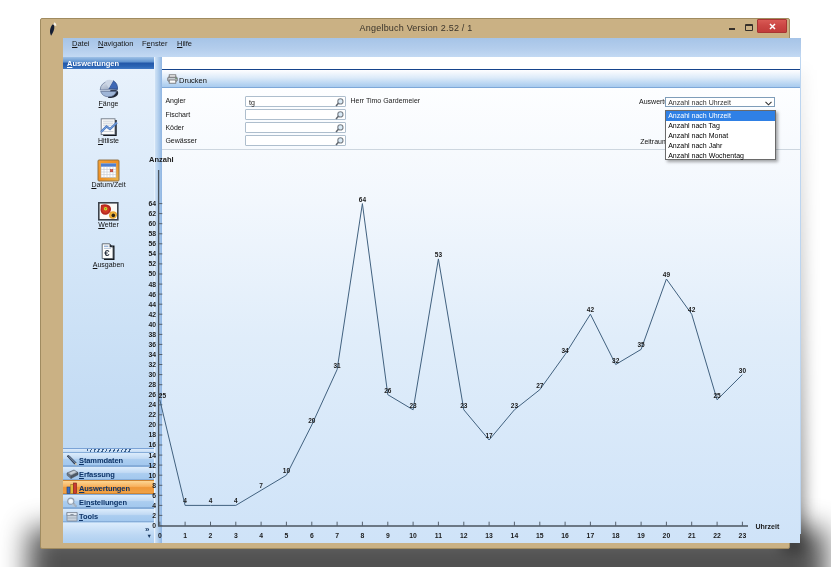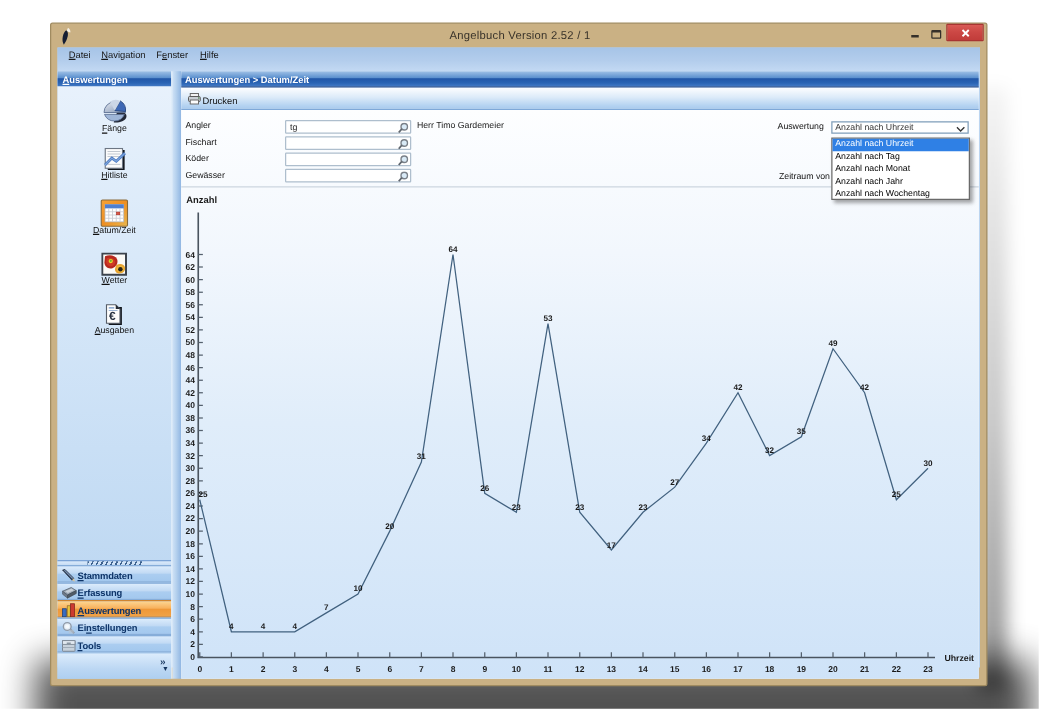--- a/index.html
+++ b/index.html
@@ -35,21 +35,21 @@
 </svg>
 <div class="abs" style="left:0;top:3.5px;width:750px;text-align:center;font-size:9px;letter-spacing:0.2px;color:#39332a;">Angelbuch Version 2.52 / 1</div>
 <div class="abs" style="left:688px;top:9px;width:6px;height:2px;background:#35302a;"></div>
 <div class="abs" style="left:704px;top:5px;width:8px;height:7px;border:1px solid #35302a;border-top:2.5px solid #35302a;border-radius:1px;"></div>
 <div class="abs" style="left:716px;top:0px;width:30px;height:13.5px;border-radius:1px;
  background:linear-gradient(180deg,#d95a55 0%,#cc4845 45%,#c13c3a 100%);border:1px solid #a83533;">
 <svg class="abs" style="left:11px;top:3px" width="7" height="7" viewBox="0 0 7 7">
 <path d="M1 1 L6 6 M6 1 L1 6" stroke="#fff" stroke-width="1.5"></path>
       </svg>
     </div>
-<div class="abs" style="left:5px;top:19px;width:738px;height:496px;background:#bcd5f0;">
+<div class="abs" style="left:22px;top:19px;width:738px;height:496px;background:#bcd5f0;">
 <div class="abs" style="left:0;top:0;width:738px;height:19px;
  background:linear-gradient(180deg,#a6c4e7 0%,#b3cdec 55%,#c3d9f3 100%);
  font-size:7.5px;color:#181818;">
 <span class="abs" style="left:9px;top:1px;"><u>D</u>atei</span>
 <span class="abs" style="left:35px;top:1px;text-align:center;"><u>N</u>avigation</span>
 <span class="abs" style="left:79px;top:1px;">F<u>e</u>nster</span>
 <span class="abs" style="left:114px;top:1px;"><u>H</u>ilfe</span>
 </div>
 <div class="abs" style="left:0;top:19px;width:91px;height:486px;
  background:linear-gradient(180deg,#e9f2fc 0%,#d4e6f8 40%,#b6d3f0 100%);">
@@ -178,25 +178,20 @@
         </div>
 <div class="abs" style="left:0;top:466px;width:91px;height:20px;
  background:linear-gradient(180deg,#dcecfc 0%,#bcd7f3 60%,#aecff0 100%);">
 <span class="abs" style="left:82px;top:1.5px;font-size:8px;font-weight:bold;color:#16365e;">»</span>
 <span class="abs" style="left:83.5px;top:10px;font-size:5.5px;color:#16365e;">▼</span>
         </div>
 </div>
 <div class="abs" style="left:91px;top:19px;width:8px;height:486px;
  background:linear-gradient(90deg,#cfe2f6 0%,#b7d2ee 40%,#8fb5e2 100%);border-left:1px solid #e8f2fc;"></div>
 <div class="abs" style="left:99px;top:19px;width:638px;height:486px;background:#ffffff;">
-<div class="abs" style="left:0;top:0;width:638px;height:11.5px;
- background:linear-gradient(180deg,#9fc1e6 0%,#5e92cf 42%,#2257a8 50%,#2a64b4 78%,#4279c4 100%);
- color:#fff;font-size:7.5px;font-weight:bold;">
-          <span class="abs" style="left:3px;top:1.5px;">Auswertungen &gt; Datum/Zeit</span>
-        </div>
 <div class="abs" style="left:0;top:11.5px;width:638px;height:19.5px;
  background:linear-gradient(180deg,#fefeff 0%,#ddebf9 45%,#b5d3f1 85%,#a9cbee 100%);
  border-top:1.5px solid #16448c;border-bottom:1px solid #7ea8d8;padding-left:28px;">
 <svg class="abs" style="left:5px;top:4px" width="11" height="10" viewBox="0 0 11 10">
 <rect x="2.2" y="0.8" width="6.6" height="3" fill="#f2f2f2" stroke="#6a6a6a" stroke-width="0.8"></rect>
 <rect x="0.8" y="3.2" width="9.4" height="4" rx="0.8" fill="#c9ced4" stroke="#5a5a5a" stroke-width="0.8"></rect>
 <rect x="2.2" y="6" width="6.6" height="3.2" fill="#fdfdfd" stroke="#6a6a6a" stroke-width="0.8"></rect>
 <circle cx="9" cy="4.4" r="0.6" fill="#3e7a3e"></circle>
           </svg>
 <span class="abs" style="left:17px;top:6px;font-size:7.5px;color:#101010;">Drucken</span>

